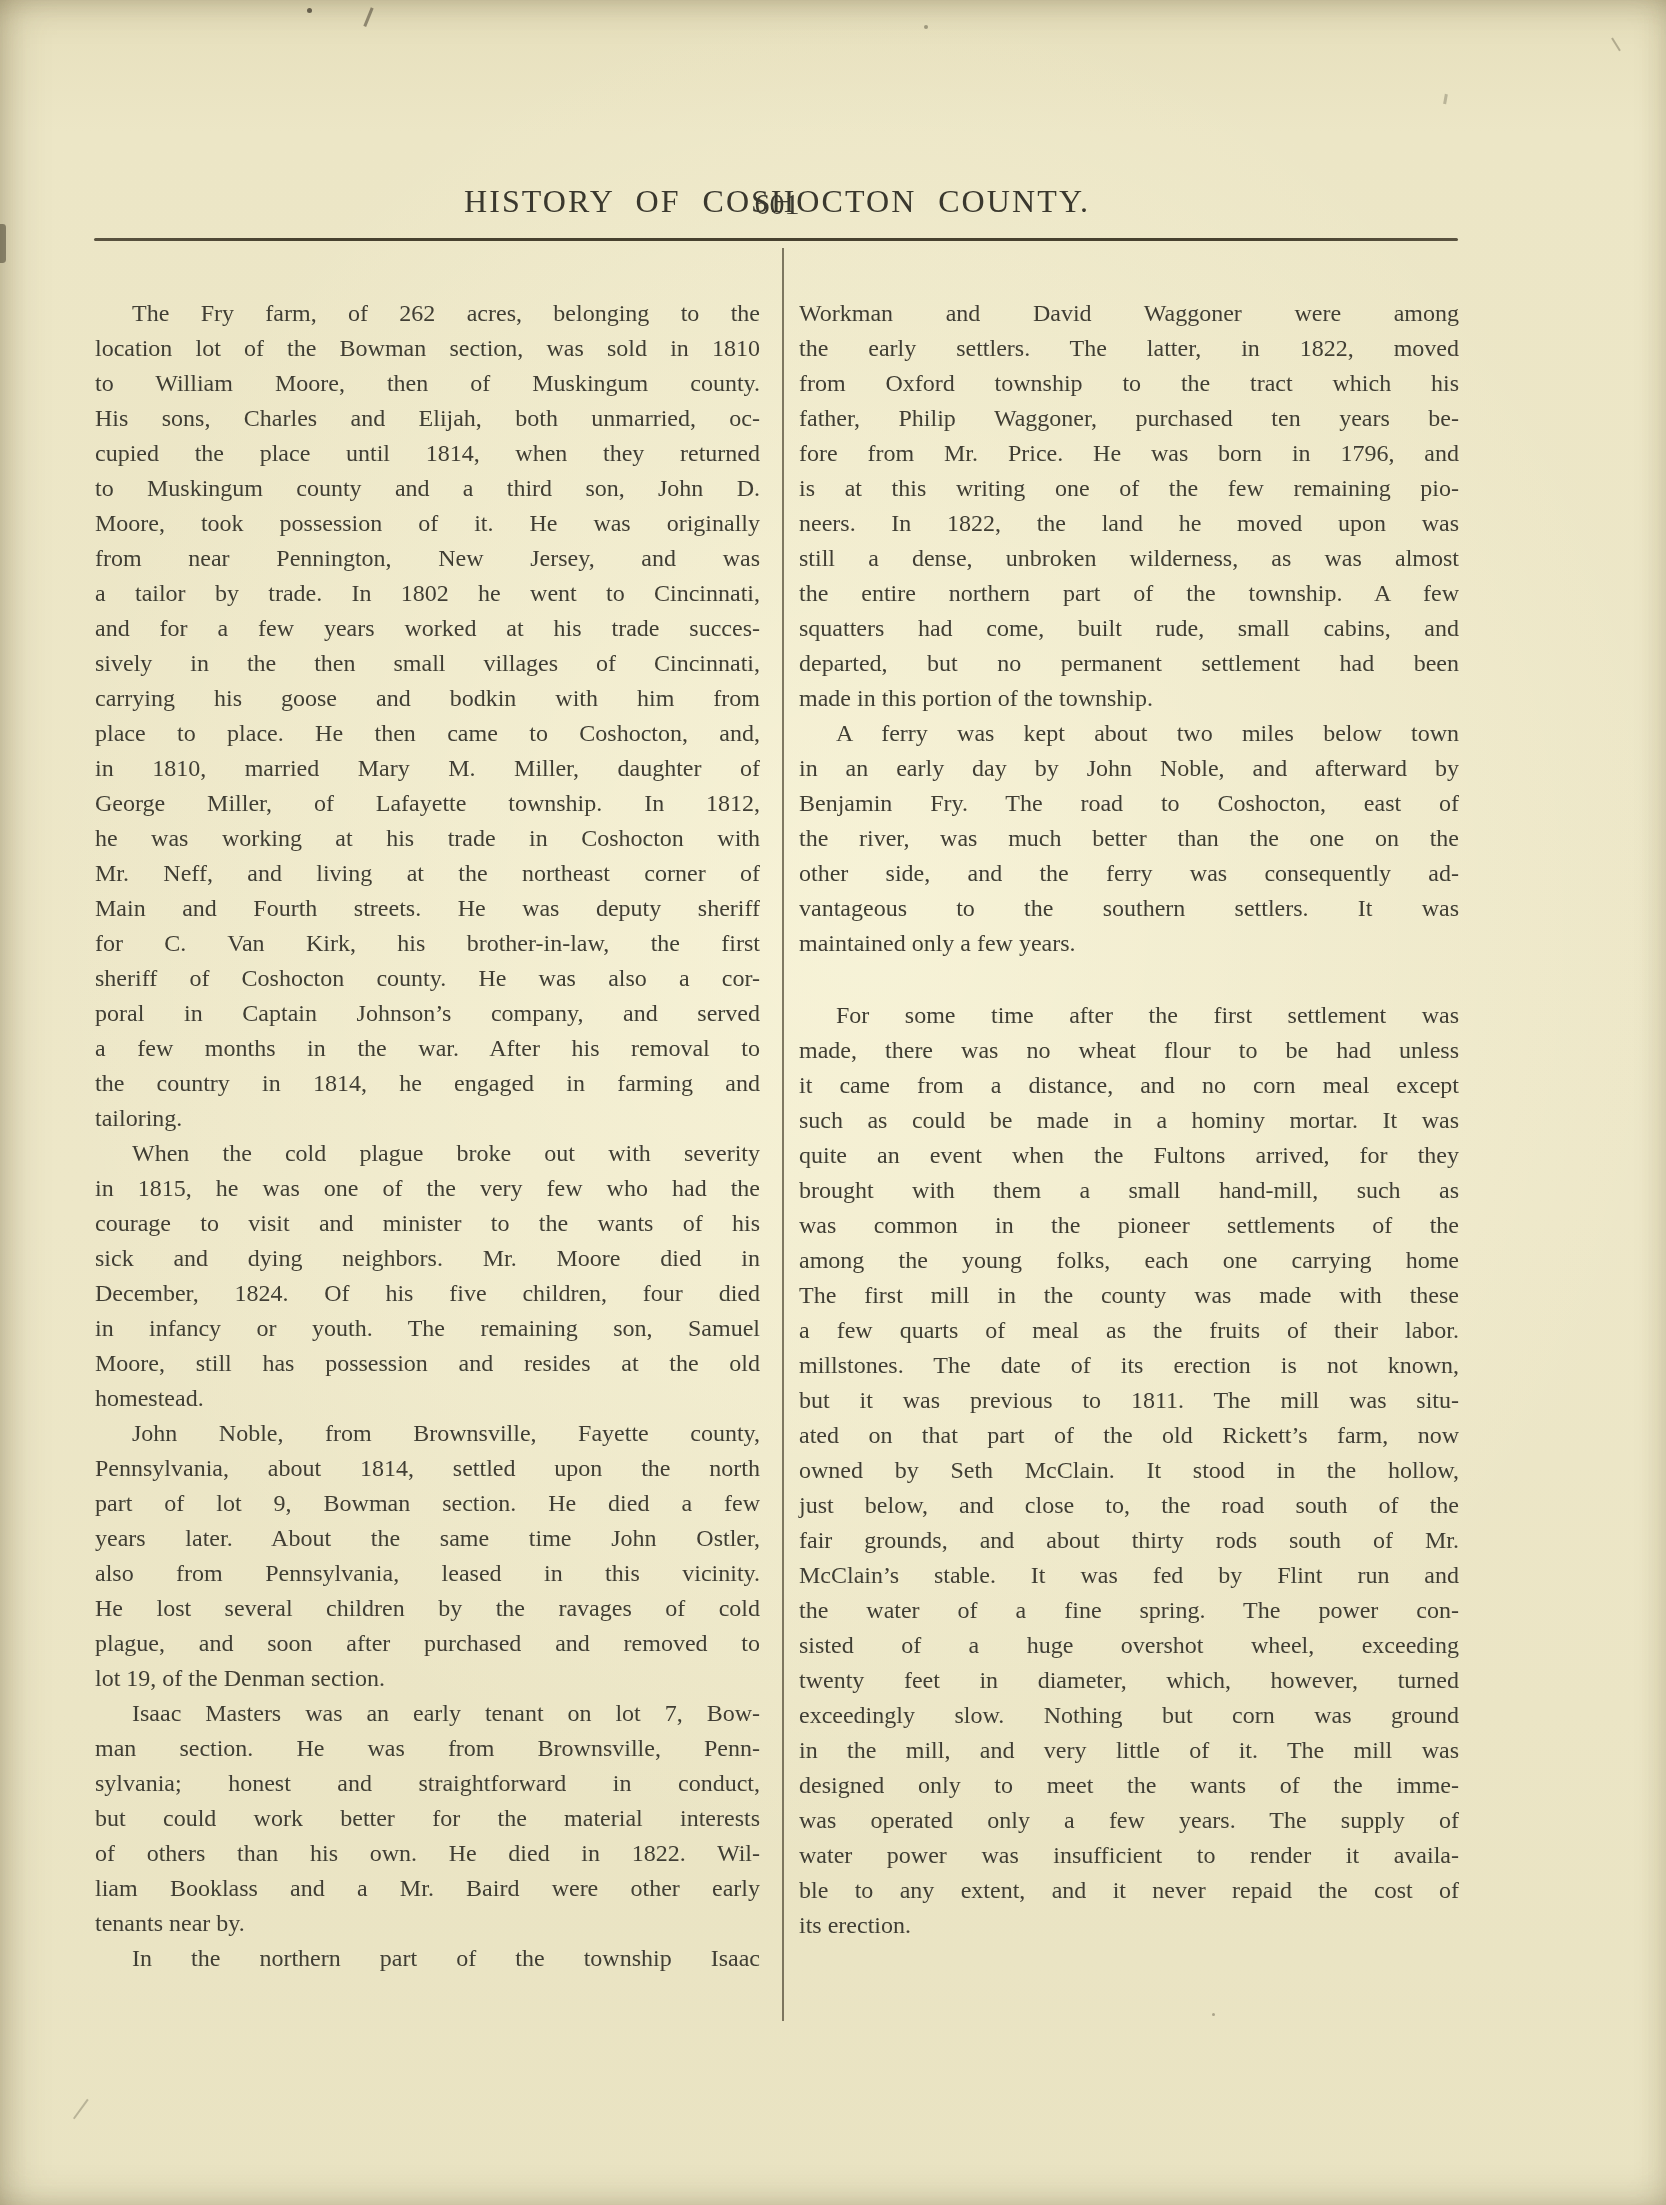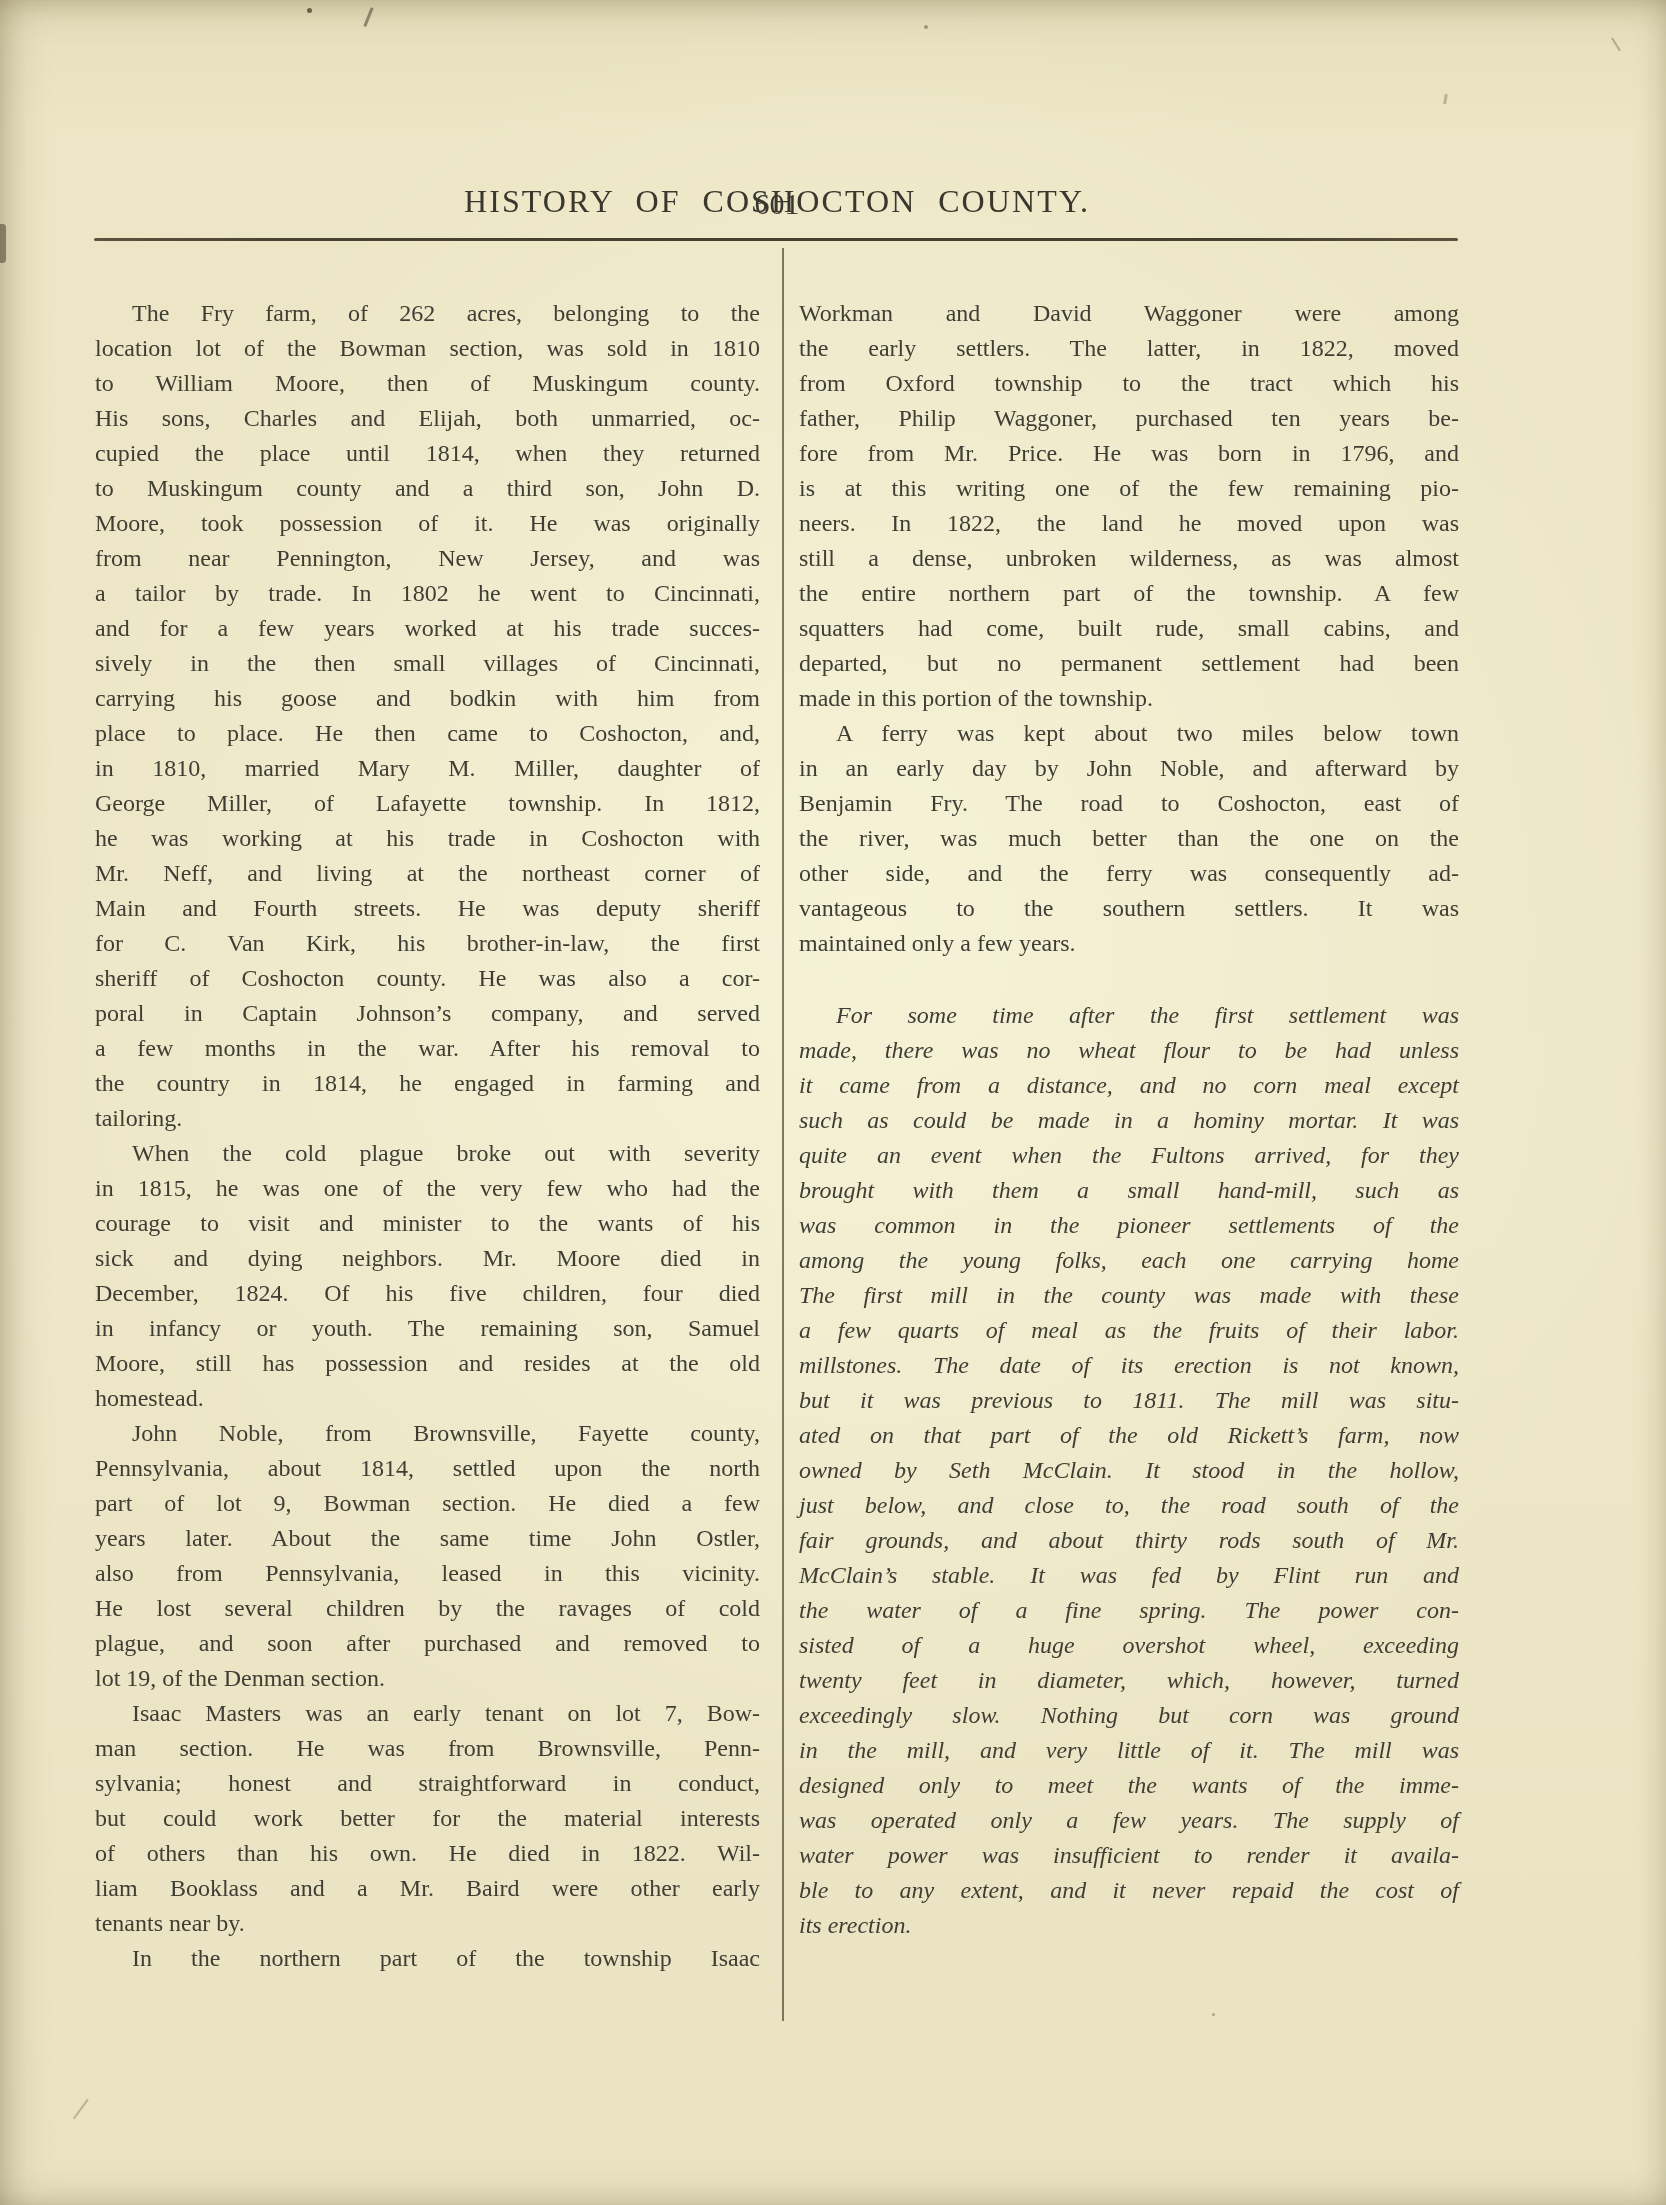--- a/index.html
+++ b/index.html
@@ -60,21 +60,21 @@
   .line {
     height: 35px; line-height: 35px;
     font-size: 24px;
     white-space: normal;
     text-align: justify;
     text-align-last: justify;
     color: #403e34;
   }
   .line.indent { padding-left: 37px; }
   .line.last { text-align-last: left; }
-  .paragraph.gap-before { margin-top: 37px; font-style: italic; }
+  .paragraph.gap-before { margin-top: 37px; }
 
   
   .speck { position: absolute; background: #4a4434; border-radius: 50%; }
   .speck.s1 { left: 307px; top: 8.4px;  width: 5px; height: 5px;  opacity: .8; }
   .speck.s2 { left: 924px; top: 25px; width: 4.2px; height: 4.2px;  opacity: .45; }
   .speck.s3 { left: 1212px; top: 2013px; width: 3.4px; height: 3.4px; opacity: .4; }
   .tick { position: absolute; background: #4a4434; }
   .tick.t1 { left: 367px; top: 6.7px;  width: 2.5px; height: 20px; transform: rotate(22deg); opacity: .55; }
   .tick.t2 { left: 1615px; top: 37px; width: 1.7px; height: 15px; transform: rotate(-32deg); opacity: .35; }
   .tick.t3 { left: 80px;  top: 2097px; width: 1.7px; height: 23.5px; transform: rotate(36deg); opacity: .3; }

